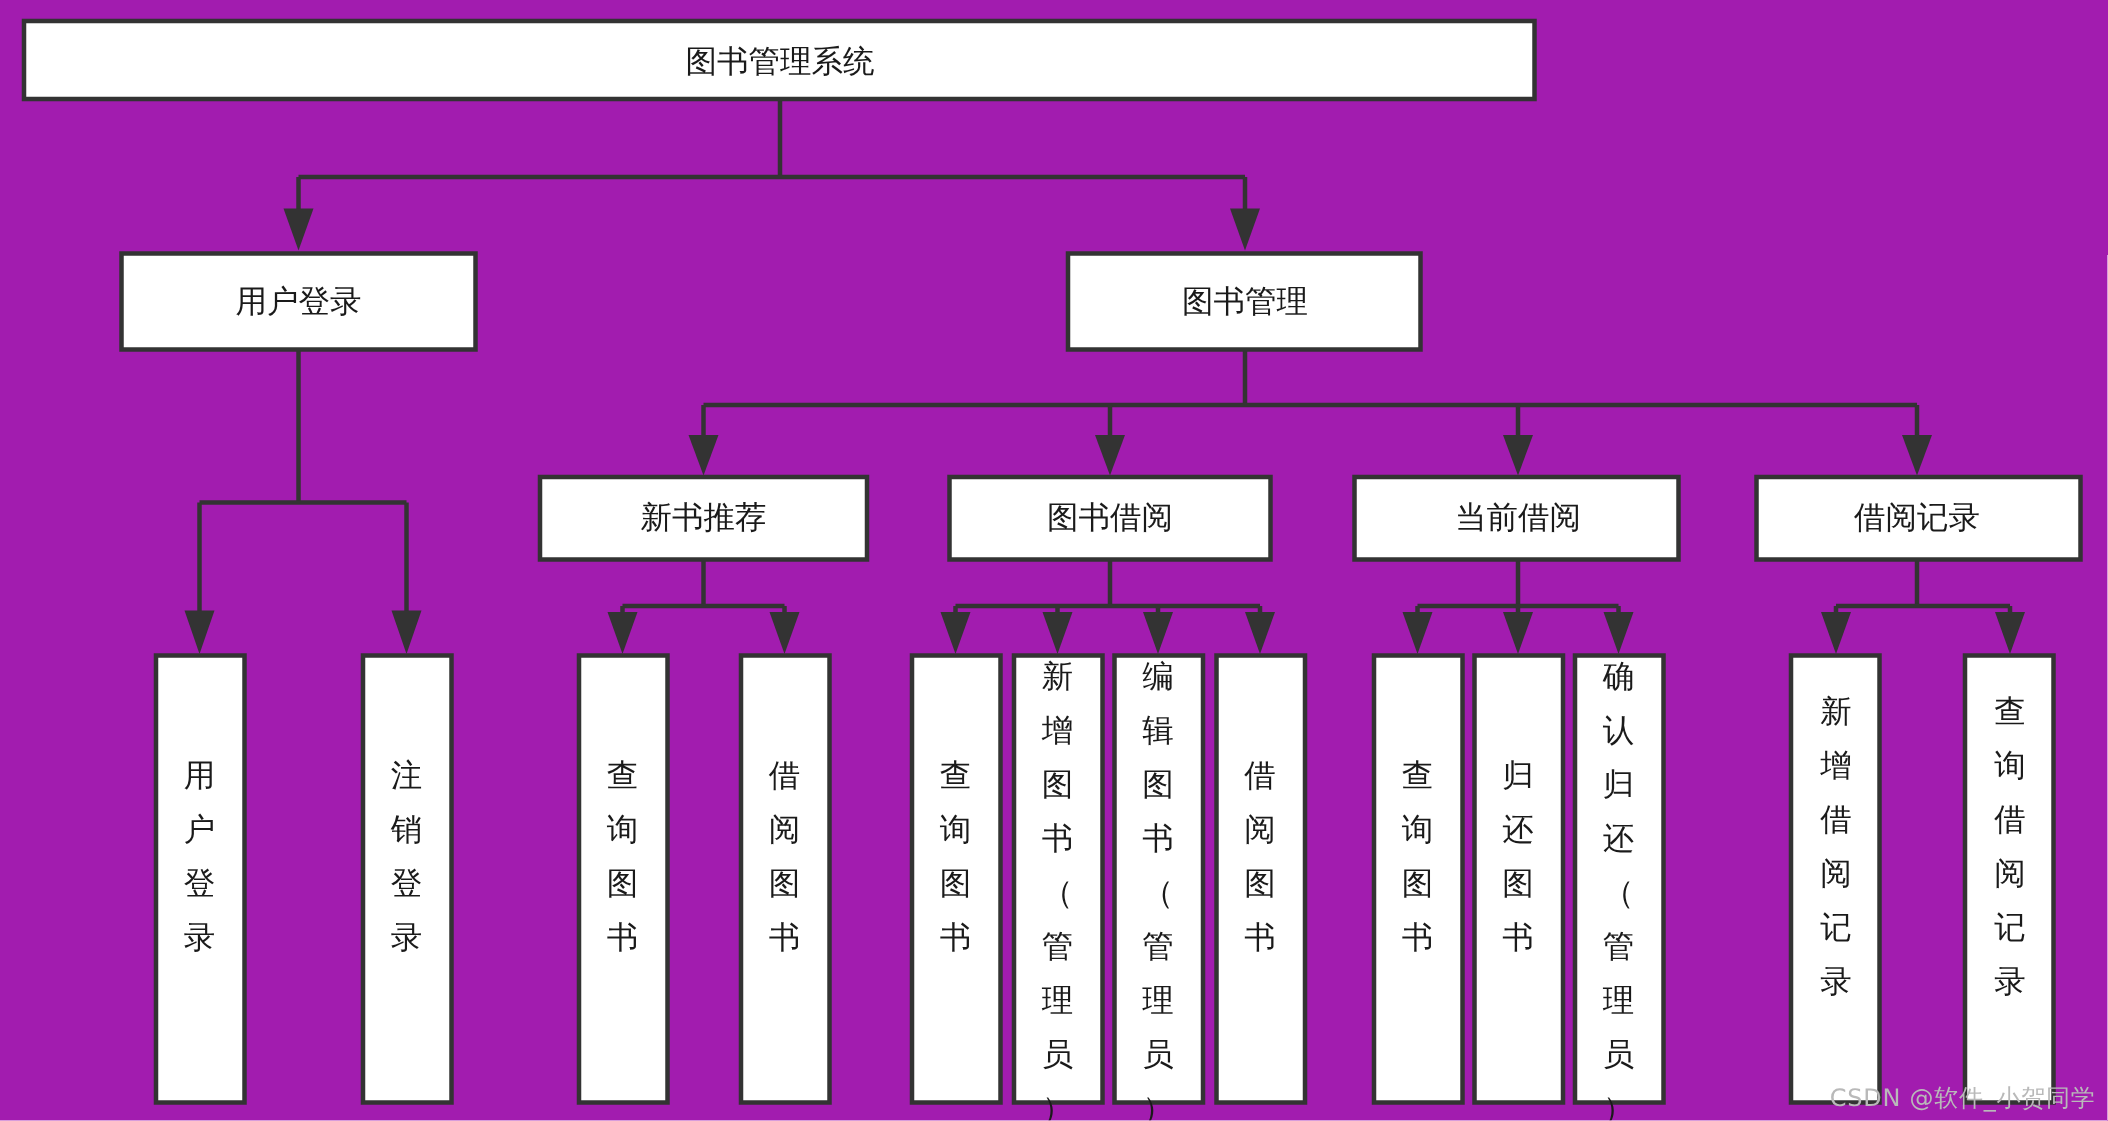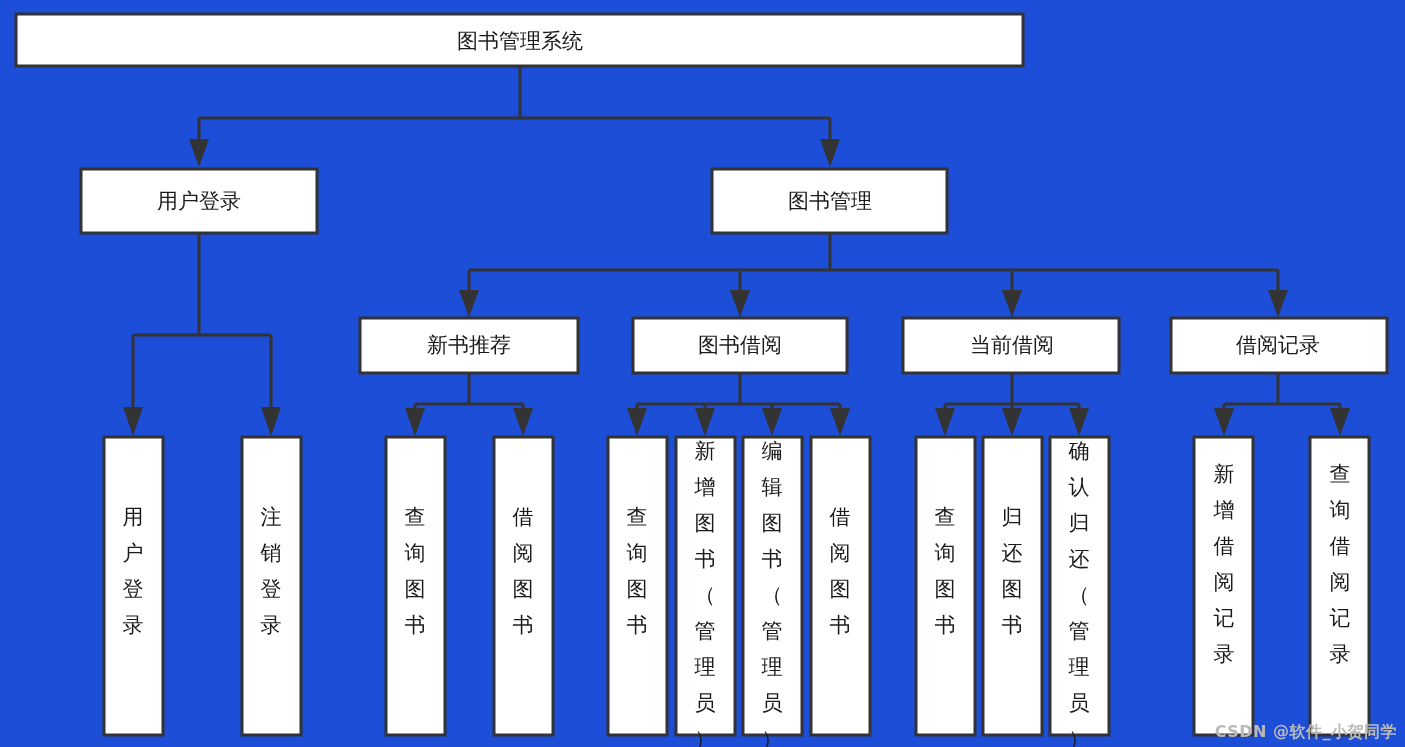--- a/index.html
+++ b/index.html
@@ -8,21 +8,21 @@
     padding: 0;
     background: #ffffff;
   }
   body {
     font-family: "DejaVu Sans", "Liberation Sans", sans-serif;
   }
   #diagram-root {
     position: relative;
     width: 1405px;
     height: 747px;
-    background: #1d4ed8;
+    background: #a21caf;
     overflow: hidden;
   }
   svg.diagram {
     display: block;
     width: 1405px;
     height: 747px;
   }
   .box-rect {
     fill: #ffffff;
     stroke: #333333;
@@ -54,21 +54,20 @@
   .watermark {
     position: absolute;
     right: 8px;
     bottom: 4px;
     font-family: "DejaVu Sans", "Liberation Sans", sans-serif;
     font-size: 16px;
     color: #b9b9b9;
     letter-spacing: 0.5px;
     white-space: nowrap;
     user-select: none;
-    font-weight: bold;
   }
 </style>
 </head>
 <body>
 
 <div id="diagram-root">
   <svg class="diagram" viewBox="0 0 1405 747">
 
     <g>
 

